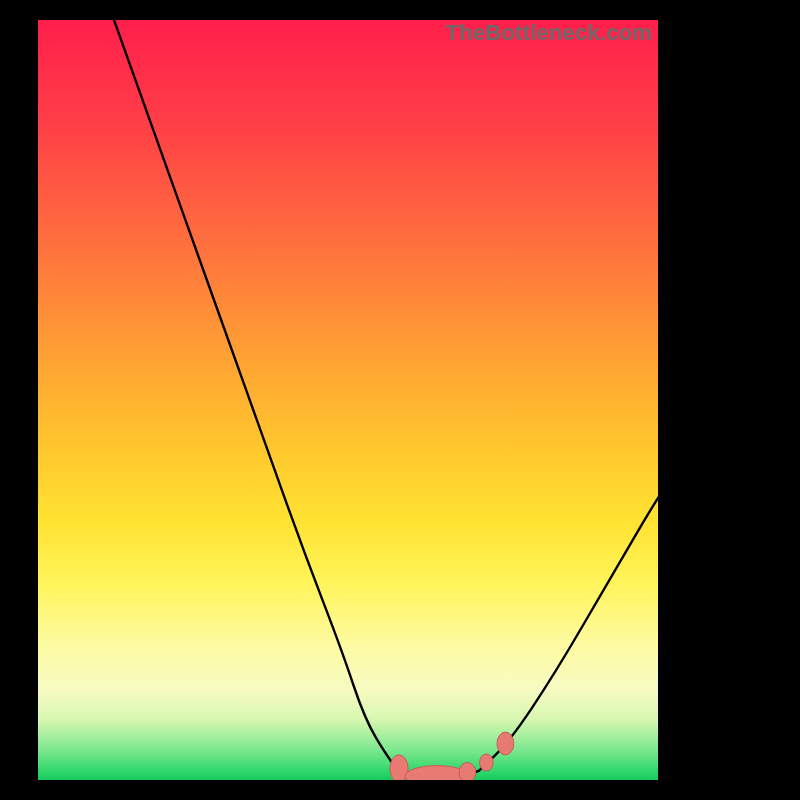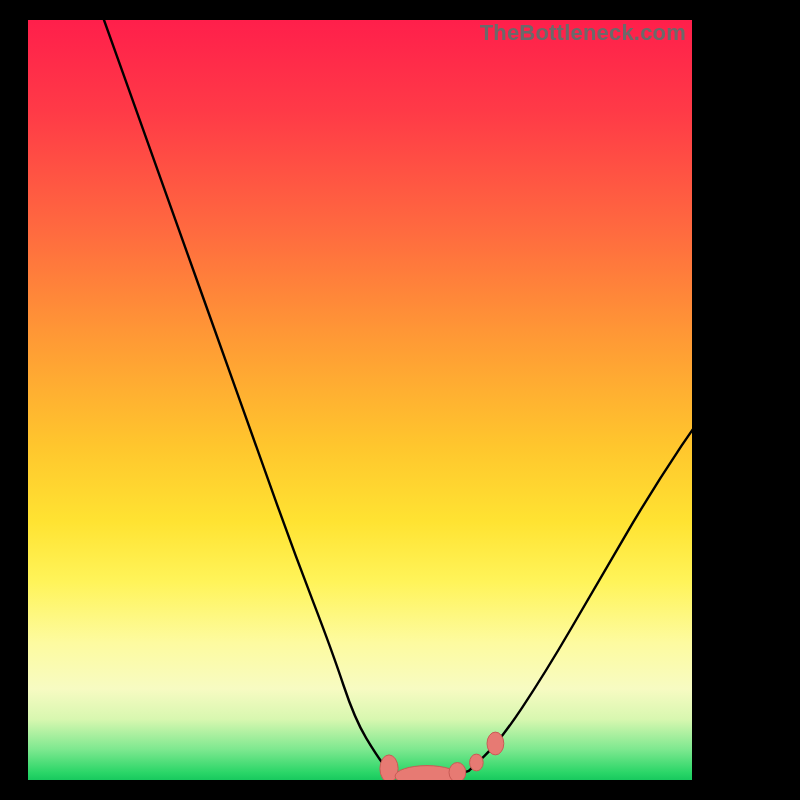--- a/index.html
+++ b/index.html
@@ -14,41 +14,40 @@
   .frame {
     position: absolute;
     left: 0;
     top: 0;
     width: 800px;
     height: 800px;
     background: #000;
   }
   .plot {
     position: absolute;
-    left: 28px;
+    left: 38px;
     top: 20px;
     width: 620px;
     height: 760px;
     background: linear-gradient(
       to bottom,
       #ff1f4b 0%,
       #ff3a47 12%,
       #ff6b3f 28%,
       #ff9a35 42%,
       #ffc62d 56%,
       #ffe332 66%,
       #fff45a 74%,
       #fdfba0 82%,
       #f7fbc2 88%,
       #d8f7b0 92%,
       #7de88f 96%,
       #2bd668 99%,
       #18c95e 100%
     );
-    padding-left: 44px;
   }
   .watermark {
     position: absolute;
     top: 0px;
     right: 6px;
     font-size: 22px;
     font-weight: 600;
     color: #6a6a6a;
     letter-spacing: 0.2px;
   }

